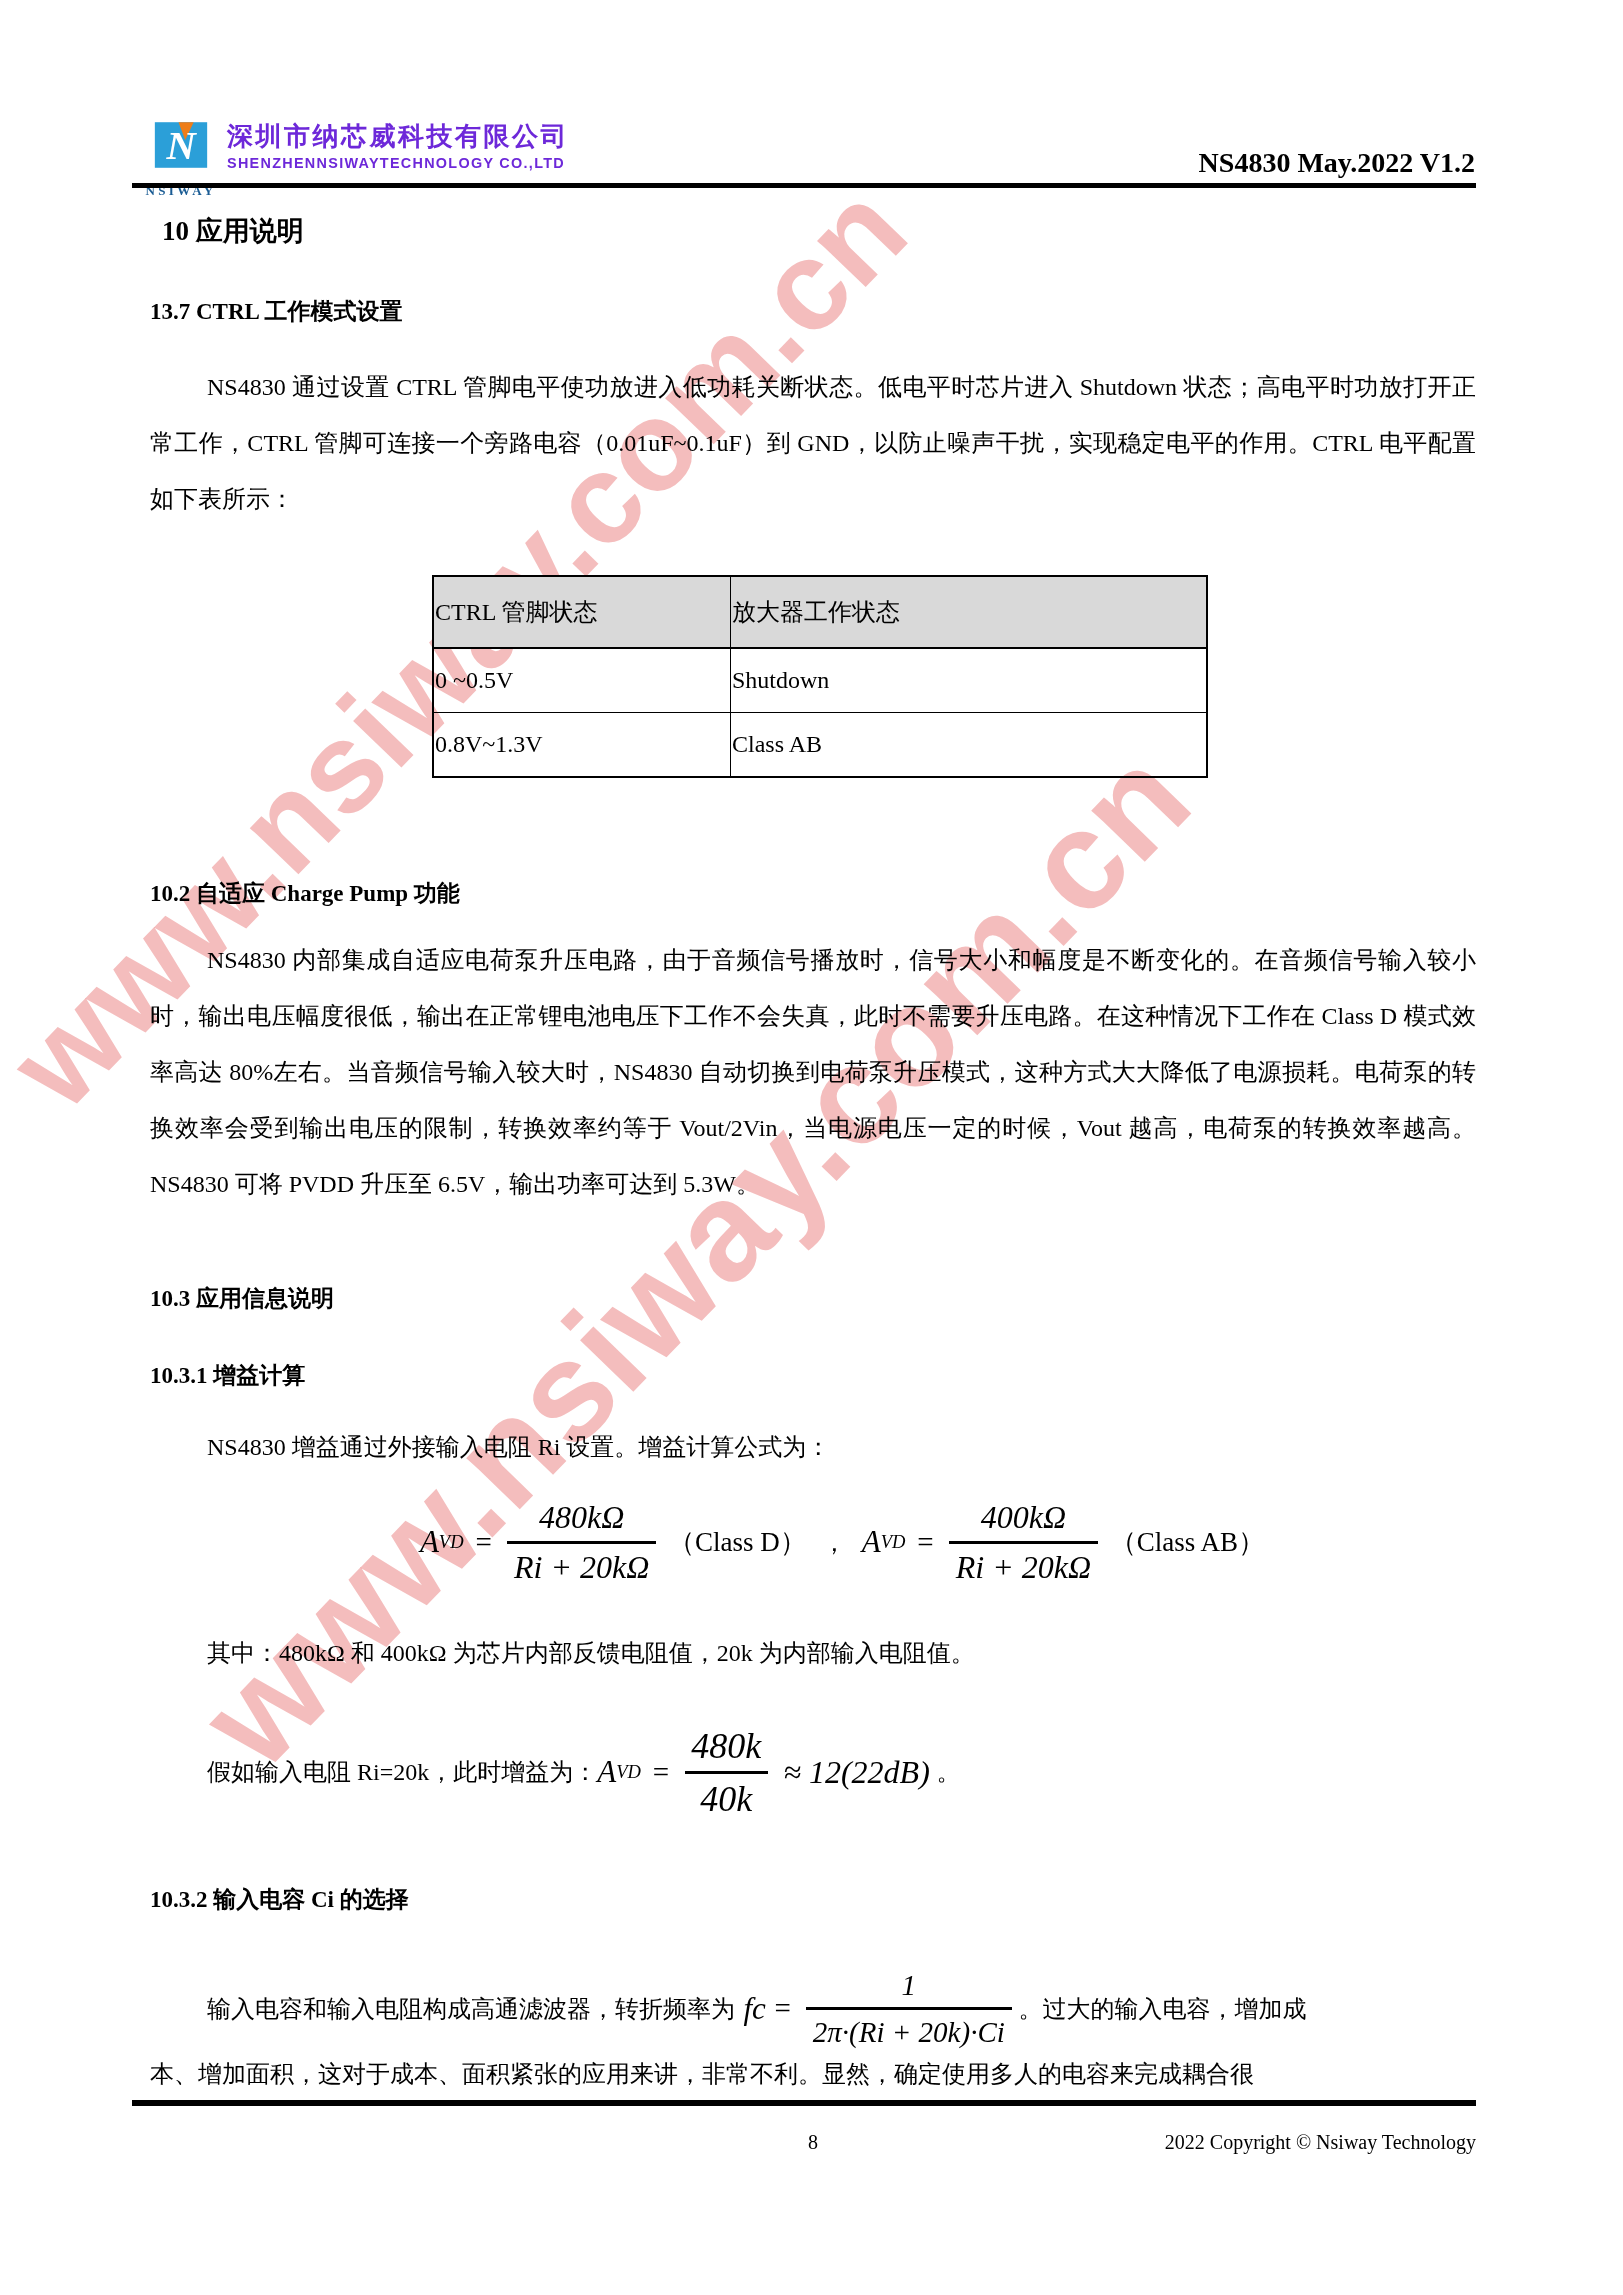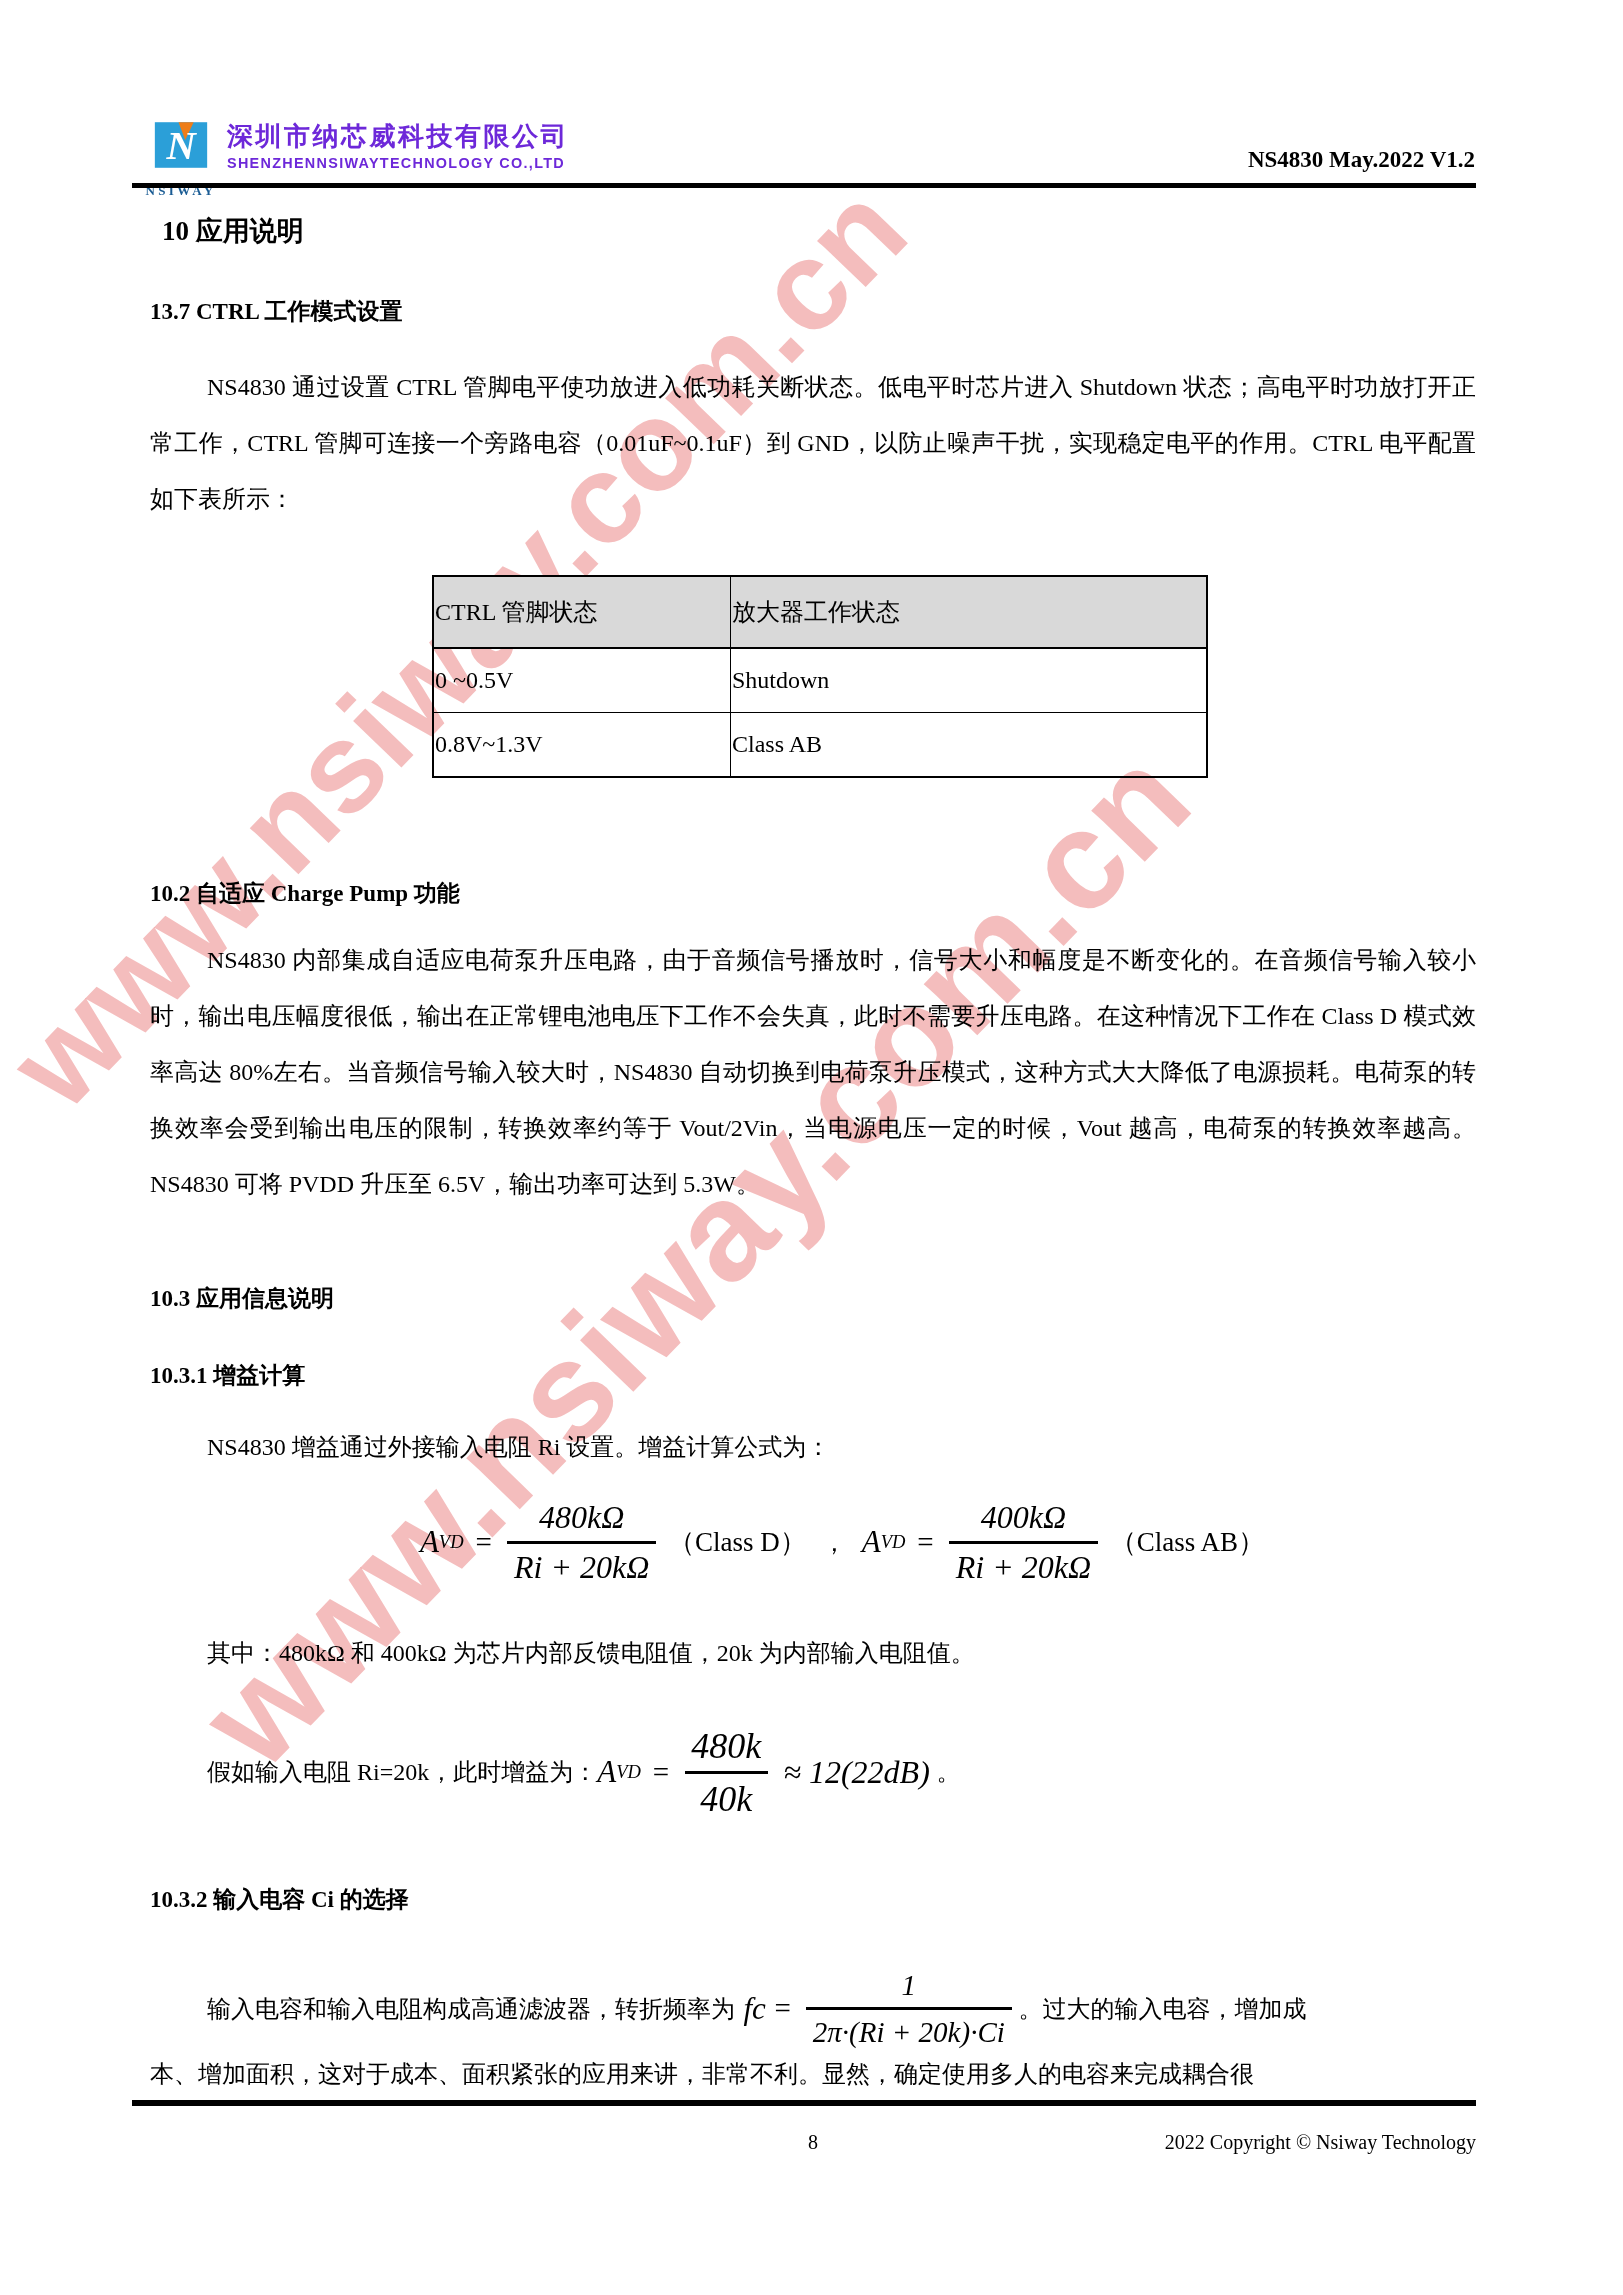--- a/index.html
+++ b/index.html
@@ -20,21 +20,21 @@
 
   
   .logo { position:absolute; left:142px; top:122px; width:78px; text-align:center; }
   .logo svg { display:block; margin:0 auto; }
   .logo-caption { font-size:13px; font-weight:700; letter-spacing:3.4px; color:#1a5c94; margin-top:15px;
                   font-family:"Liberation Serif",serif; }
   .company { position:absolute; left:227px; top:120px;
              font-family:"Liberation Sans","DejaVu Sans",sans-serif; font-weight:700; color:#6d28d9; }
   .company-cn { font-size:26px; line-height:32px; letter-spacing:2.5px; }
   .company-en { font-size:14.4px; line-height:22px; letter-spacing:1.3px; }
-  .doc-ref { position:absolute; right:148px; top:147px; font-size:23px; font-weight:700; }
+  .doc-ref { position:absolute; right:148px; top:147px; font-size:28px; font-weight:700; }
   .rule { position:absolute; left:132px; width:1344px; background:#000; }
   .rule-header { top:183px; height:5px; }
   .rule-footer { top:2100px; height:6px; }
 
   
   .h1 { position:absolute; left:162px; font-size:27px; font-weight:700; }
   .h2 { position:absolute; left:150px; font-size:23px; font-weight:700; }
   .para {
     position:absolute; left:150px; width:1326px;
     font-size:24px; line-height:56px; text-align:justify; text-indent:57px;

